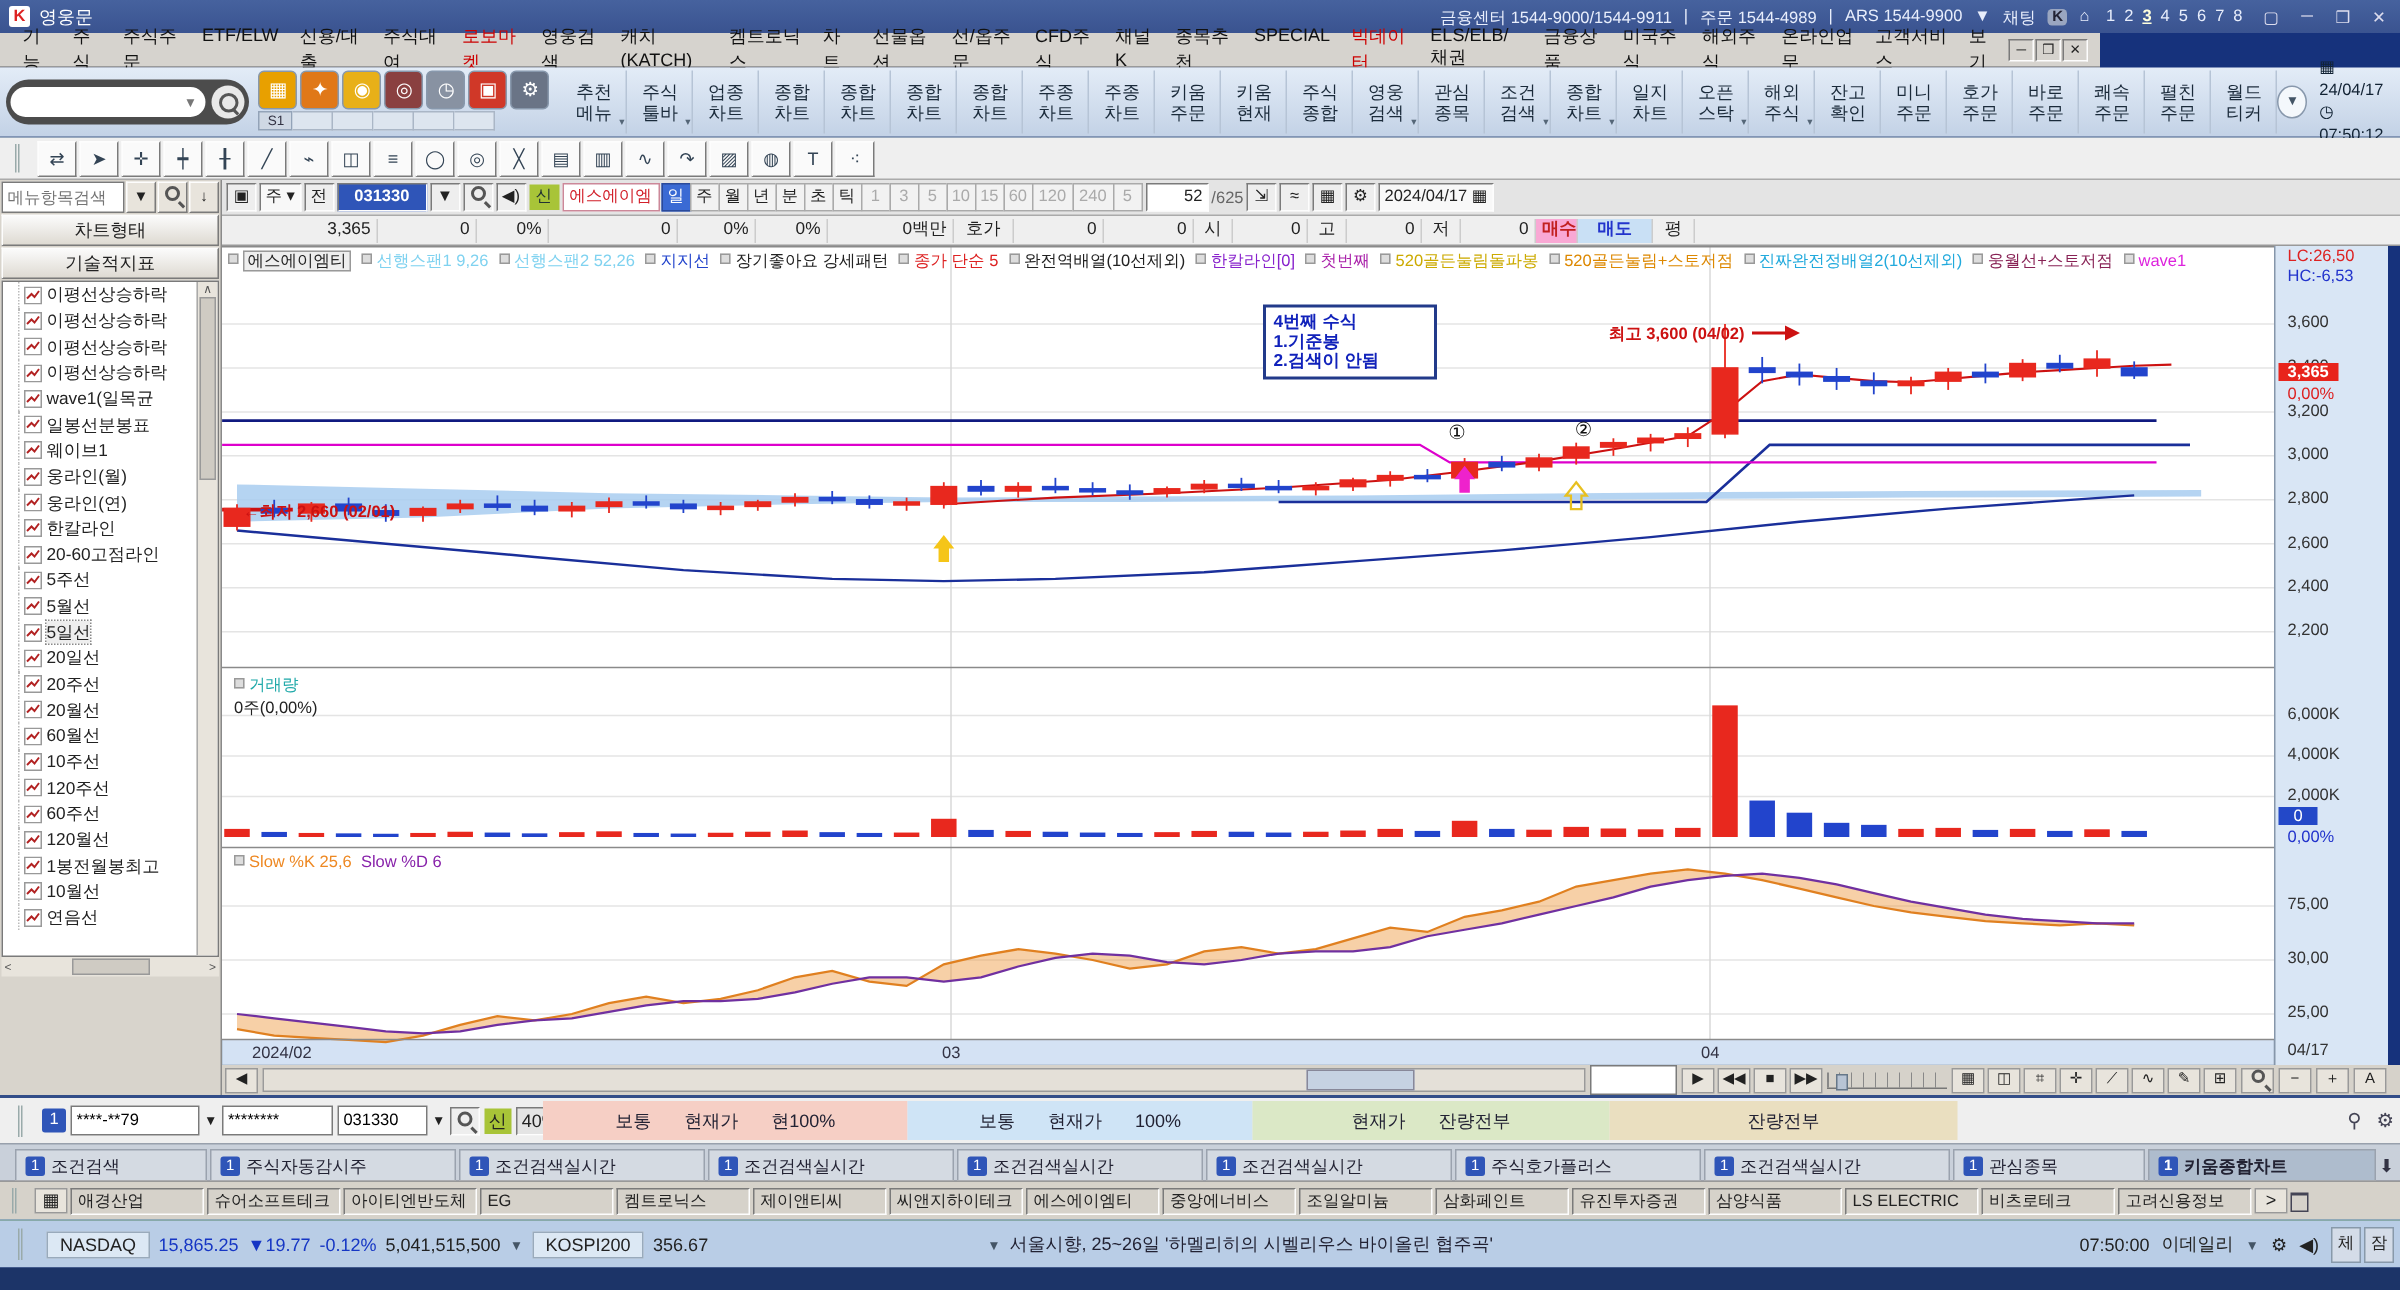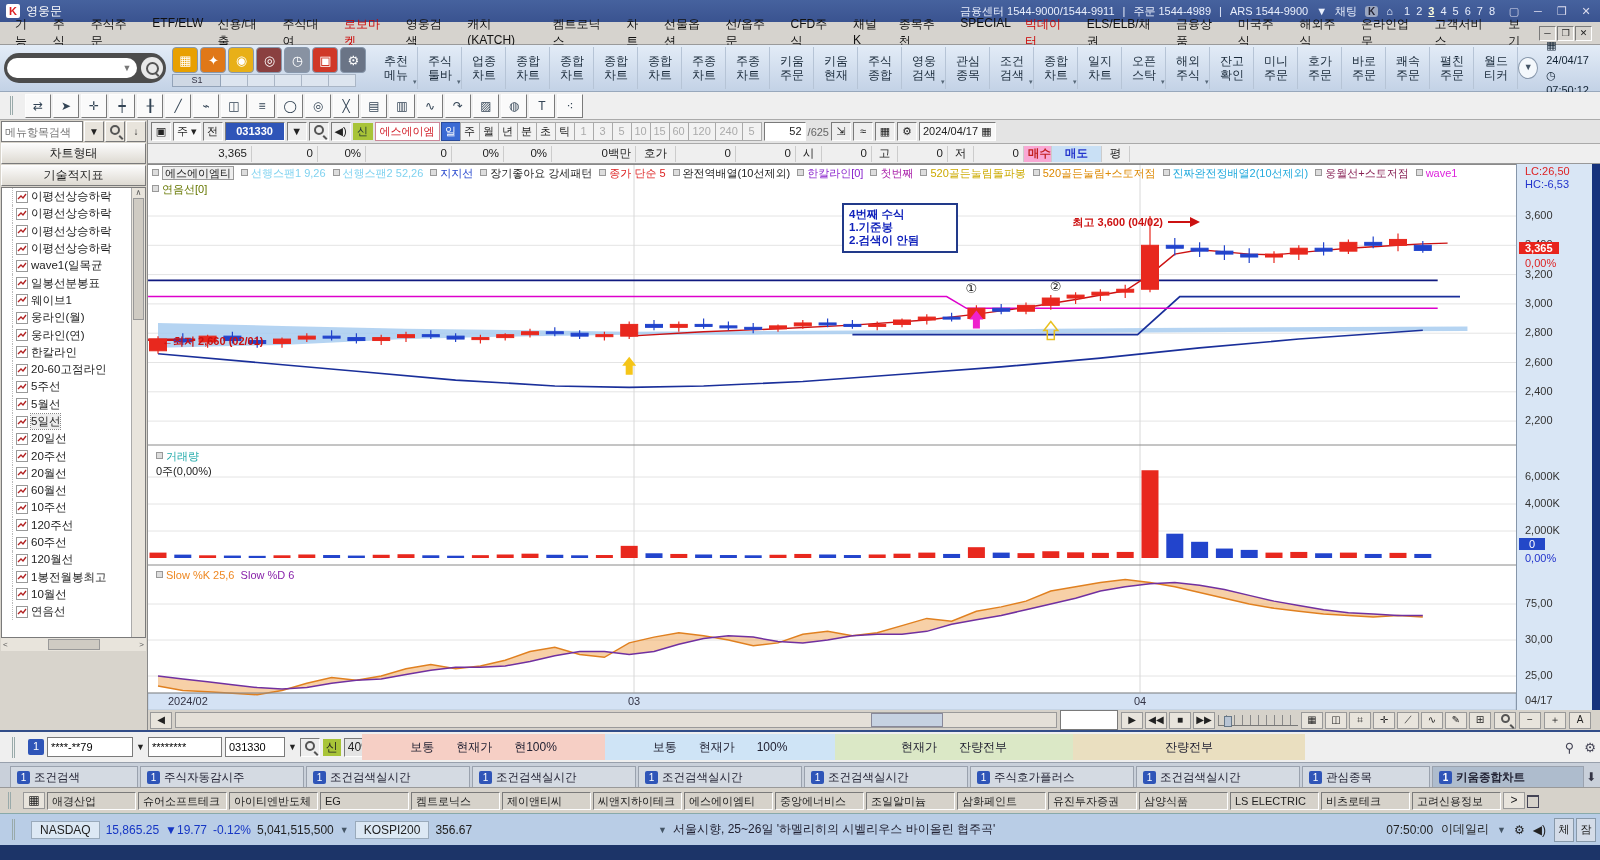--- a/index.html
+++ b/index.html
@@ -9,37 +9,37 @@
   .sunken{border:1px solid;border-color:#7a7a7a #fdfdfd #fdfdfd #7a7a7a;}
   
   #titlebar{left:0;top:0;width:1600px;height:22px;background:linear-gradient(#46629e,#3a5390);color:#fff;display:flex;align-items:center;padding:0 6px;box-sizing:border-box;gap:6px;}
   #logo{width:14px;height:14px;background:#fff;border-radius:2px;display:flex;align-items:center;justify-content:center;color:#d22;font-weight:bold;font-size:11px;}
   #tb-right{margin-left:auto;display:flex;align-items:center;gap:8px;font-size:11px;color:#e8eefc;}
   .ws-num{padding:0 3px;cursor:default;}
   .ws-num.act{text-decoration:underline;font-weight:bold;color:#ffd;}
   .tb-ctl{width:16px;text-align:center;color:#dde;}
   .kbox{background:#9aa6c0;color:#223;border-radius:3px;padding:0 3px;font-weight:bold;font-size:10px;}
   
-  #menubar{left:0;top:22px;width:1600px;height:23px;background:#d6d3ce;border-bottom:1px solid #9a9a9a;display:flex;align-items:center;padding:4px 8px;box-sizing:border-box;}
+  #menubar{left:0;top:22px;width:1400px;height:23px;background:#d6d3ce;border-bottom:1px solid #9a9a9a;display:flex;align-items:center;padding:4px 8px;box-sizing:border-box;}
   .menu-item{padding:0 7px;color:#111;cursor:default;}
   .menu-item.hot{color:#c00;}
   #menu-ctls{margin-left:auto;display:flex;gap:1px;}
   .mctl{width:15px;height:13px;background:#d6d3ce;font-size:9px;line-height:12px;text-align:center;color:#222;}
   
   #toolbar{left:0;top:45px;width:1600px;height:47px;background:linear-gradient(#e3ecf7,#c3d2e6);border-bottom:1px solid #98a8bc;display:flex;align-items:stretch;padding:2px 4px;box-sizing:border-box;}
   #search-pill{align-self:center;width:180px;height:30px;background:#4c4c4c;border-radius:15px;display:flex;align-items:center;padding:3px;box-sizing:border-box;gap:4px;}
   #search-inner{flex:1;height:20px;background:#fff;border-radius:10px;display:flex;align-items:center;justify-content:flex-end;padding:0 6px;color:#666;}
   .mag{width:9px;height:9px;border:2px solid #555;border-radius:50%;position:relative;display:inline-block;}
   .mag::after{content:"";position:absolute;width:2px;height:5px;background:#555;left:8px;top:8px;transform:rotate(-45deg);}
   #search-mag{width:22px;height:22px;background:#e8e8e8;border-radius:50%;display:flex;align-items:center;justify-content:center;}
   #icon-col{display:flex;flex-direction:column;margin-left:6px;}
   #tb-icons{display:flex;gap:2px;}
   .tbi{width:24px;height:24px;border-radius:4px;color:#fff;font-size:13px;display:flex;align-items:center;justify-content:center;border:1px solid #8898ac;background:#eee;}
   #s1-strip{display:flex;margin-top:1px;height:13px;}
-  #s1-tab{background:#cfd8e4;border:1px solid #93a3b8;font-size:9px;padding:0 18px;color:#334;}
+  #s1-tab{background:#cfd8e4;border:1px solid #93a3b8;font-size:9px;padding:0 5px;color:#334;}
   .s1-seg{width:26px;border:1px solid #aab6c6;border-left:none;background:#dde5ef;}
   #tb-btns{display:flex;margin-left:8px;}
   .tb-btn{width:43px;display:flex;flex-direction:column;align-items:center;justify-content:center;line-height:14px;border-right:1px solid #b6c4d6;cursor:default;position:relative;color:#1a2a3a;}
   .tb-btn.arr::after{content:"▾";position:absolute;right:1px;bottom:0;font-size:7px;color:#567;}
   #tb-clock{margin-left:auto;display:flex;align-items:center;gap:8px;}
   #tb-drop{width:20px;height:20px;border-radius:50%;background:#f4f8fc;border:1px solid #8898ac;text-align:center;line-height:18px;font-size:9px;color:#456;}
   #dt-block{display:flex;flex-direction:column;font-size:11px;color:#123;line-height:15px;}
   
   #drawbar{left:0;top:92px;width:1600px;height:28px;background:#efefef;border-bottom:1px solid #aaa;display:flex;align-items:center;gap:2px;padding:0 10px;box-sizing:border-box;}
   .draw-btn{width:24px;height:22px;background:#fafafa;font-size:12px;color:#345;display:flex;align-items:center;justify-content:center;}
@@ -812,21 +812,20 @@
         <text x="701" y="54" font-size="11.5" fill="#1122bb" font-weight="bold">4번째  수식</text>
         <text x="701" y="67" font-size="11.5" fill="#1122bb" font-weight="bold">1.기준봉</text>
         <text x="701" y="80" font-size="11.5" fill="#1122bb" font-weight="bold">2.검색이  안됨</text>
         <text x="20" y="541" font-size="11" fill="#334">2024/02</text>
         <text x="480" y="541" font-size="11" fill="#334">03</text>
         <text x="986" y="541" font-size="11" fill="#334">04</text>
       </svg>
   </div>
   <div id="ind-overlay" class="abs">
     <div id="ind-line1"><span class="ind-item"><span class="ind-sq"></span><span class="ind-box" style="color: rgb(34, 34, 34);">에스에이엠티</span></span><span class="ind-item"><span class="ind-sq"></span><span style="color: rgb(127, 210, 240);">선행스팬1 9,26</span></span><span class="ind-item"><span class="ind-sq"></span><span style="color: rgb(127, 210, 240);">선행스팬2 52,26</span></span><span class="ind-item"><span class="ind-sq"></span><span style="color: rgb(34, 68, 204);">지지선</span></span><span class="ind-item"><span class="ind-sq"></span><span style="color: rgb(34, 34, 34);">장기좋아요 강세패턴</span></span><span class="ind-item"><span class="ind-sq"></span><span style="color: rgb(221, 34, 34);">종가 단순 5</span></span><span class="ind-item"><span class="ind-sq"></span><span style="color: rgb(34, 34, 34);">완전역배열(10선제외)</span></span><span class="ind-item"><span class="ind-sq"></span><span style="color: rgb(136, 34, 204);">한칼라인[0]</span></span><span class="ind-item"><span class="ind-sq"></span><span style="color: rgb(170, 34, 170);">첫번째</span></span><span class="ind-item"><span class="ind-sq"></span><span style="color: rgb(204, 170, 0);">520골든눌림돌파봉</span></span><span class="ind-item"><span class="ind-sq"></span><span style="color: rgb(221, 136, 0);">520골든눌림+스토저점</span></span><span class="ind-item"><span class="ind-sq"></span><span style="color: rgb(34, 170, 221);">진짜완전정배열2(10선제외)</span></span><span class="ind-item"><span class="ind-sq"></span><span style="color: rgb(136, 34, 85);">웅월선+스토저점</span></span><span class="ind-item"><span class="ind-sq"></span><span style="color: rgb(221, 34, 221);">wave1</span></span></div>
-      <div id="ind-line2" style="margin-top:1px;"><span class="ind-item"><span class="ind-sq"></span><span style="color: rgb(102, 119, 0);">연음선[0]</span></span></div>
   </div>
   <div id="vol-label" class="abs">
     <div><span class="ind-sq"></span><span style="color:#22aaaa;">거래량</span></div>
     <div style="color:#222;">0주(0,00%)</div>
   </div>
   <div id="stoch-label" class="abs">
     <span class="ind-sq"></span><span style="color:#ee8822;">Slow %K 25,6</span>&nbsp;&nbsp;<span style="color:#8822aa;">Slow %D 6</span>
   </div>
 
   <div id="axis-col" class="abs">

